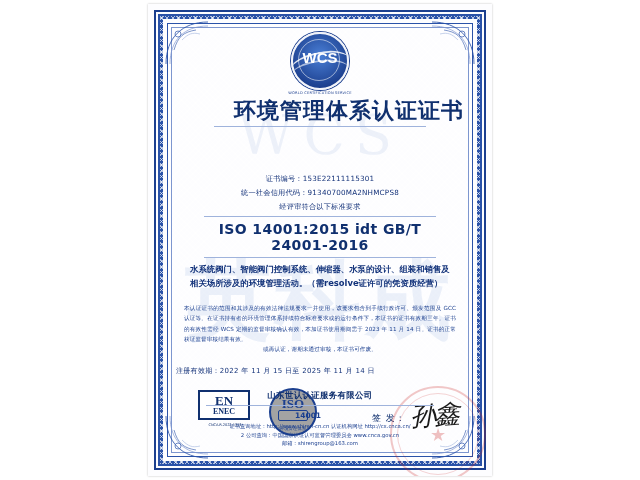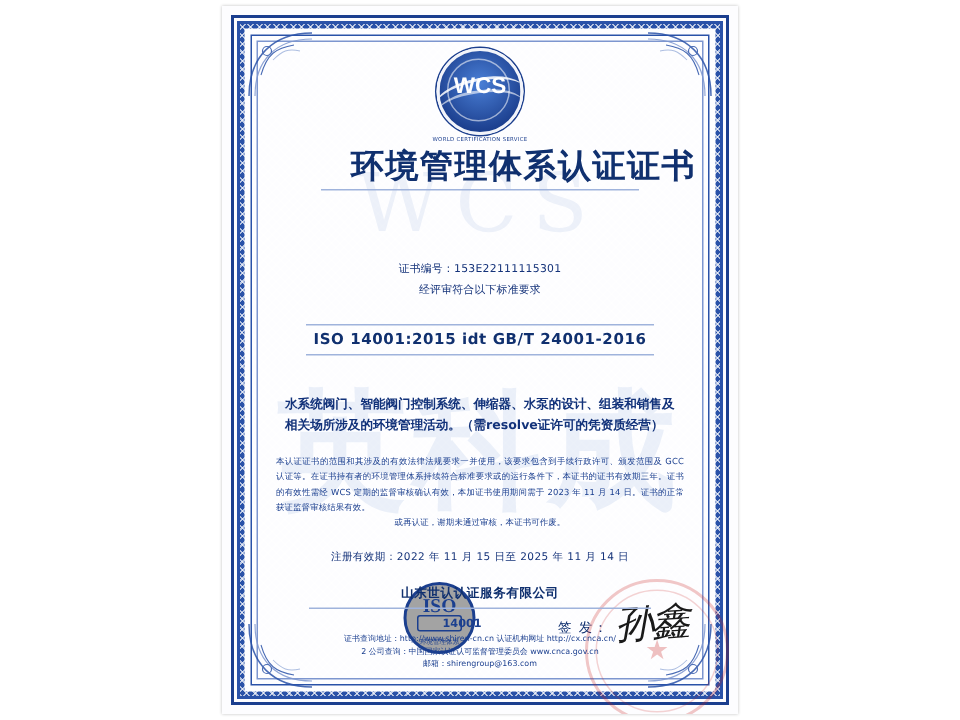--- a/index.html
+++ b/index.html
@@ -213,21 +213,21 @@
   .std-box {
     position: absolute;
     left: 28px; right: 28px;
     top: 186px;
     text-align: center;
     border-top: 1px solid #9fb3dc;
     border-bottom: 1px solid #9fb3dc;
     padding: 4px 0 4px 0;
   }
   .std-text {
-    font-size: 10px;
+    font-size: 14px;
     font-weight: bold;
     color: #10306f;
     letter-spacing: 0.4px;
   }
   .scope-title {
     position: absolute;
     left: 0; right: 0;
     top: 219px;
     text-align: center;
     font-size: 8.2px;
@@ -253,21 +253,20 @@
     color: #1b3f8f;
     line-height: 1.85;
     text-align: justify;
     letter-spacing: 0.1px;
   }
   .fineprint .ctr { text-align: center; display:block; }
   .validity {
     position: absolute;
     left: 0; right: 0;
     top: 336px;
-    text-align: center;
     font-size: 7px;
     color: #15337a;
     letter-spacing: 0.3px;
   }
 
   
   .marks {
     position: absolute;
     left: 14px;
     top: 358px;
@@ -461,37 +460,45 @@
         </div>
         <div class="logo-sub">WORLD CERTIFICATION SERVICE</div>
       </div>
 
       <div class="title">环境管理体系认证证书</div>
       <div class="title-rule"></div>
 
 
       <div class="info-list">
         <div class="info-line">证书编号：153E22111115301</div>
+        <div class="info-line">统一社会信用代码：91340700MA2NHMCPS8</div>
         <div class="info-line">经评审符合以下标准要求</div>
       </div>
 
       <div class="std-box">
         <div class="std-text">ISO 14001:2015 idt GB/T 24001-2016</div>
       </div>
 
       <div class="scope-body">水系统阀门、智能阀门控制系统、伸缩器、水泵的设计、组装和销售及相关场所涉及的环境管理活动。（需resolve证许可的凭资质经营）</div>
 
       <div class="fineprint">
         <span>本认证证书的范围和其涉及的有效法律法规要求一并使用，该要求包含到手续行政许可、颁发范围及 GCC 认证等。在证书持有者的环境管理体系持续符合标准要求或的运行条件下，本证书的证书有效期三年。证书的有效性需经 WCS 定期的监督审核确认有效，本加证书使用期间需于 2023 年 11 月 14 日。证书的正常获证监督审核结果有效。</span>
         <span class="ctr">或再认证，谢期未通过审核，本证书可作废。</span>
       </div>
 
       <div class="validity">注册有效期：2022 年 11 月 15 日至 2025 年 11 月 14 日</div>
 
       <div class="marks">
+        <div class="enec">
+          <div class="enec-box">
+            <div class="t1">EN</div>
+            <div class="t2">ENEC</div>
+          </div>
+          <div class="enec-cap">CNCA-R-2022-1353</div>
+        </div>
         <div class="isomark">
           <div class="iso-circle">
             <div class="iso-t">ISO</div>
             <div class="iso-n">14001</div>
             <div class="iso-c">环境管理体系</div>
           </div>
         </div>
       </div>
 
       <div class="sign-label">签 发：</div>

